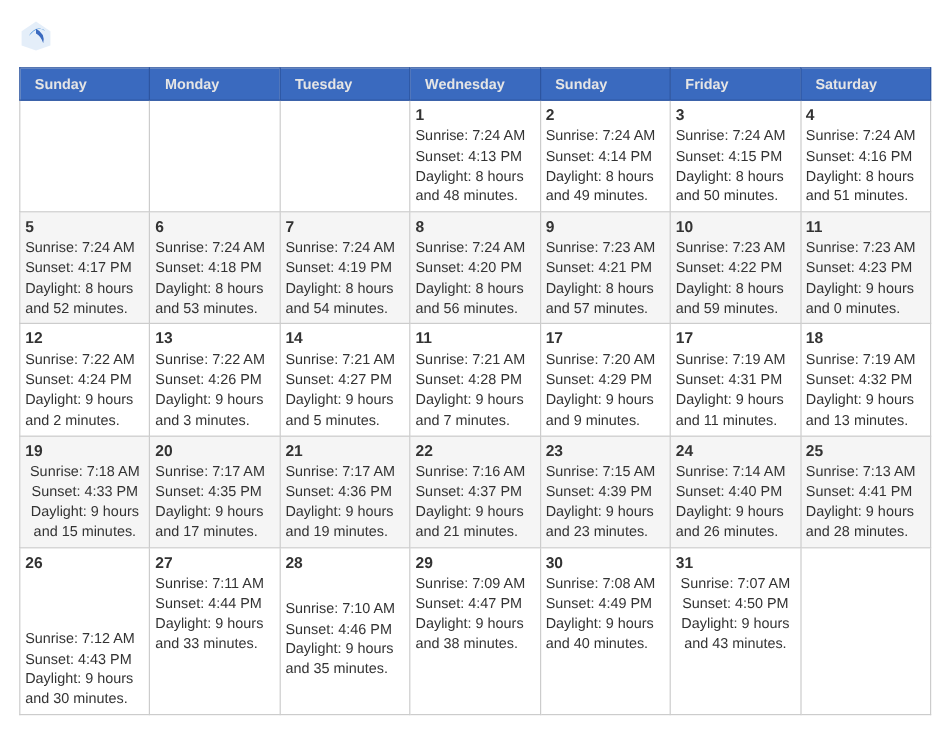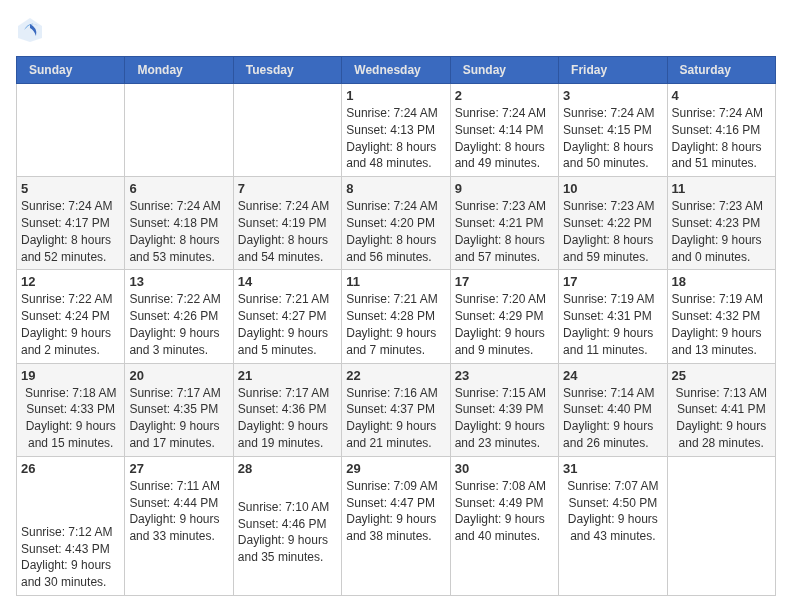--- a/index.html
+++ b/index.html
@@ -270,21 +270,21 @@
 Daylight: 9 hours and 23 minutes.</div>
         </td>
         <td>
           <div class="day-number">24</div>
           <div class="day-info" style="white-space: pre-line;">Sunrise: 7:14 AM
 Sunset: 4:40 PM
 Daylight: 9 hours and 26 minutes.</div>
         </td>
         <td>
           <div class="day-number">25</div>
-          <div class="day-info" style="white-space: pre-line; text-align: center;">Sunrise: 7:13 AM
+          <div class="day-info" style="white-space: pre-line;">Sunrise: 7:13 AM
 Sunset: 4:41 PM
 Daylight: 9 hours and 28 minutes.</div>
         </td>
       </tr>
       <tr>
         <td>
           <div class="day-number">26</div>
           <div class="day-info" style="white-space: pre-line; margin-top: 48px;">Sunrise: 7:12 AM
 Sunset: 4:43 PM
 Daylight: 9 hours and 30 minutes.</div>

